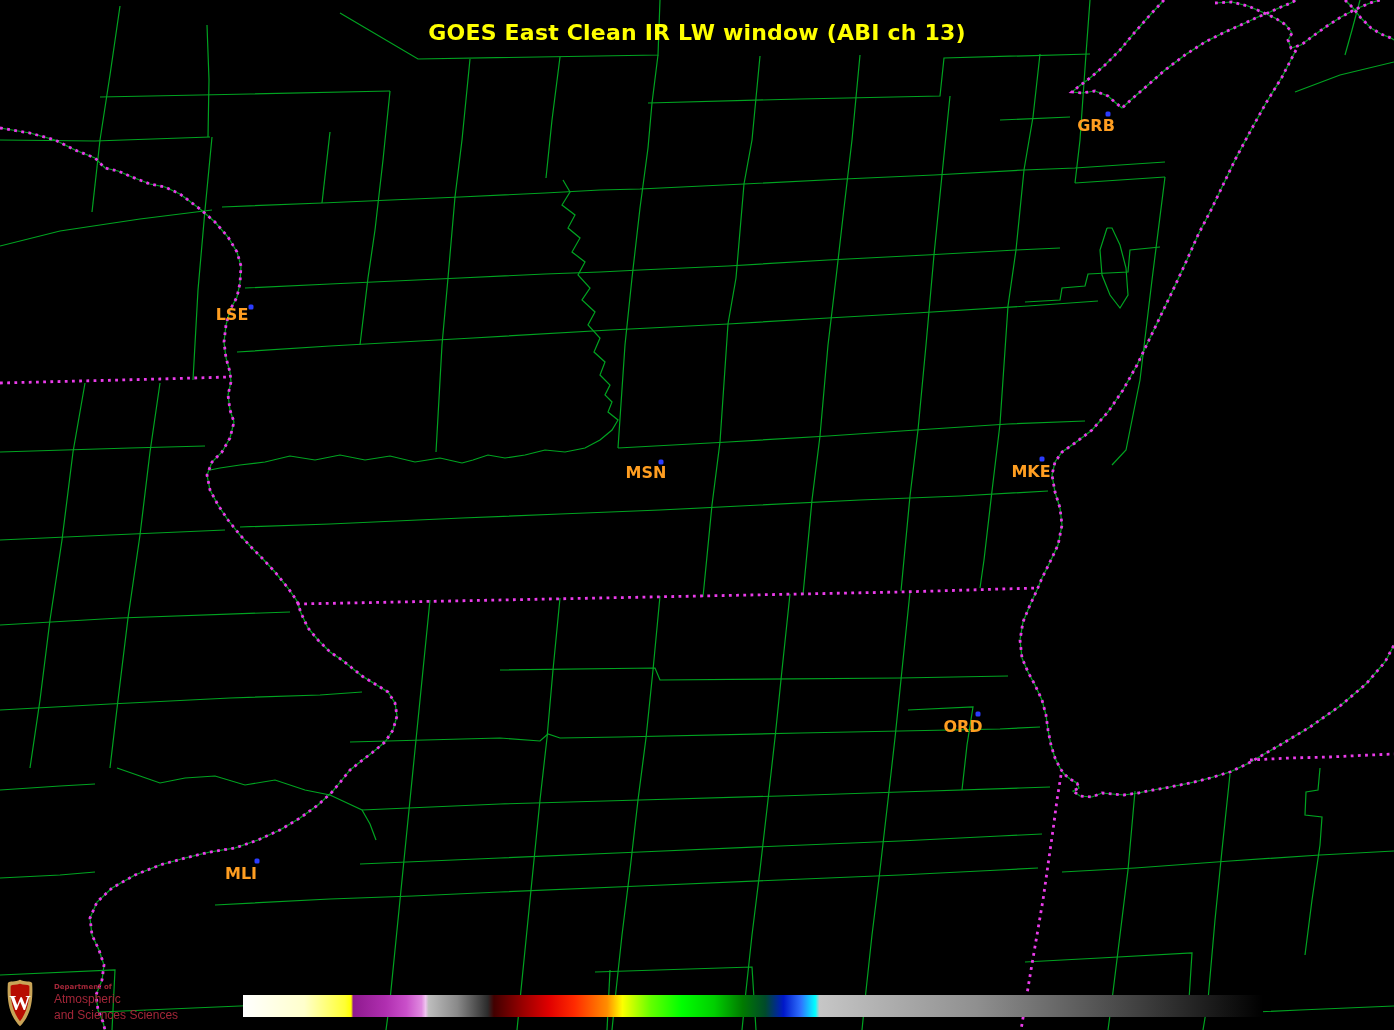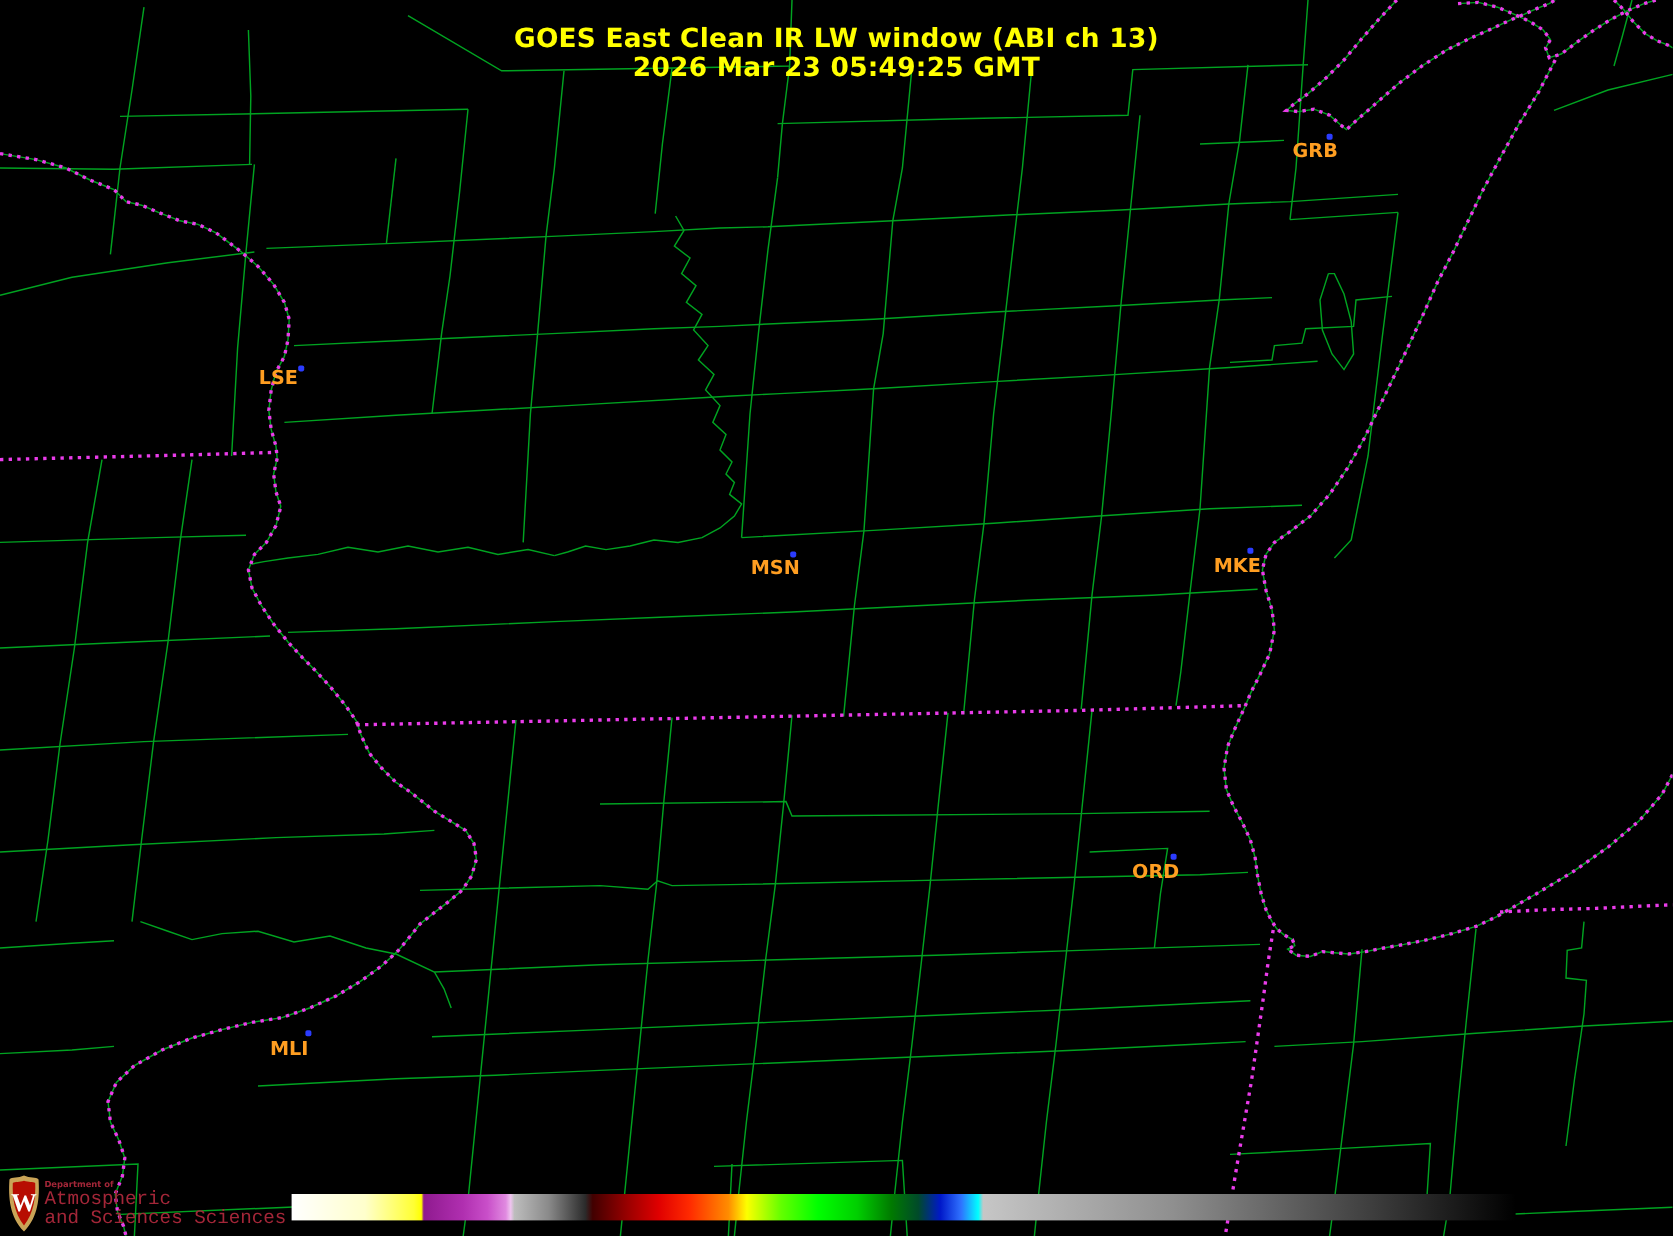--- a/index.html
+++ b/index.html
@@ -4,23 +4,23 @@
 <style>
   html,body{margin:0;padding:0;background:#000;}
   .stage{position:relative;width:1394px;height:1030px;background:#000;overflow:hidden;
          font-family:"DejaVu Sans",sans-serif;}
   .stage svg.map{position:absolute;left:0;top:0;}
   .title{position:absolute;top:21px;left:0;right:0;text-align:center;
          font-weight:bold;font-size:22px;line-height:24px;letter-spacing:0.2px;z-index:5;}
   .colorbar{position:absolute;z-index:6;}
   .logo{position:absolute;left:6px;top:977px;display:flex;align-items:flex-start;z-index:7;}
   .logo .crest{display:block;}
-  .logo-text{margin-left:3px;padding-top:6px;}
+  .logo-text{margin-left:20px;padding-top:6px;}
   .logo-text .dept{font-size:7px;font-weight:bold;line-height:8px;}
-  .logo-text .l1,.logo-text .l2{font-family:Liberation Mono, monospace;font-size:16px;line-height:16px;}
+  .logo-text .l1,.logo-text .l2{font-family:Liberation Sans, sans-serif;font-size:12px;line-height:16px;}
 </style>
 </head>
 <body>
 
 <div class="stage">
 
   <svg class="map" width="1394" height="1030" viewBox="0 0 1394 1030" xmlns="http://www.w3.org/2000/svg">
     <g id="layer-county">
         <polyline points="120,6 110,75 100,140" fill="none" stroke="#00a321" stroke-width="1.2"></polyline>
         <polyline points="0,140 95,141 210,137" fill="none" stroke="#00a321" stroke-width="1.2"></polyline>
@@ -126,21 +126,20 @@
         </g>
         <g>
           <rect x="254.5" y="858.5" width="5" height="5" rx="1.5" fill="#2b3cff"></rect>
           <text x="241" y="879" text-anchor="middle" fill="#ff9e21" font-size="16" font-weight="bold" font-family="DejaVu Sans, sans-serif">MLI</text>
         </g>
       </g>
   </svg>
 
   <div class="title" style="color: rgb(255, 255, 0);">
     <div>GOES East Clean IR LW window (ABI ch 13)</div>
-    <div>2026 Mar 23  05:49:25 GMT</div>
   </div>
 
   <div class="colorbar" id="colorbar" style="left: 243px; top: 995px; width: 1020px; height: 22px; background: linear-gradient(to right, rgb(255, 255, 255) 0%, rgb(255, 255, 204) 6%, rgb(255, 255, 51) 10%, rgb(255, 255, 0) 10.6%, rgb(143, 26, 143) 10.8%, rgb(176, 47, 176) 14%, rgb(201, 79, 201) 16%, rgb(224, 138, 224) 17.5%, rgb(239, 196, 239) 17.9%, rgb(189, 189, 189) 18.2%, rgb(138, 138, 138) 21%, rgb(43, 43, 43) 24%, rgb(66, 0, 0) 24.6%, rgb(155, 0, 0) 27.5%, rgb(224, 0, 0) 30%, rgb(255, 42, 0) 32.5%, rgb(255, 141, 0) 35.7%, rgb(255, 225, 0) 36.8%, rgb(252, 255, 0) 37.2%, rgb(99, 255, 0) 40%, rgb(0, 255, 0) 43%, rgb(0, 207, 0) 46.2%, rgb(0, 122, 0) 49%, rgb(0, 74, 42) 51.2%, rgb(0, 24, 201) 53%, rgb(47, 114, 255) 54.7%, rgb(0, 255, 255) 56.1%, rgb(198, 198, 198) 56.5%, rgb(143, 143, 143) 72%, rgb(63, 63, 63) 88%, rgb(0, 0, 0) 100%);"></div>
 
   <div class="logo">
     <svg class="crest" width="28" height="52" viewBox="0 0 30 52" xmlns="http://www.w3.org/2000/svg">
       <path id="crest-border" d="M15 1 C20 3.5 26 2 28 4.5 C29 20 28 38 15 51 C2 38 1 20 2 4.5 C4 2 10 3.5 15 1 Z" fill="#c9a457"></path>
       <path id="crest-shield" d="M15 5.5 C19 7 23 6.2 25 7.5 C25.5 20 24 34 15 45.5 C6 34 4.5 20 5 7.5 C7 6.2 11 7 15 5.5 Z" fill="#b70d02"></path>
       <text id="crest-monogram" x="15" y="33" text-anchor="middle" font-family="Liberation Serif, serif" font-weight="bold" font-size="23" fill="#ffffff">W</text>
     </svg>

